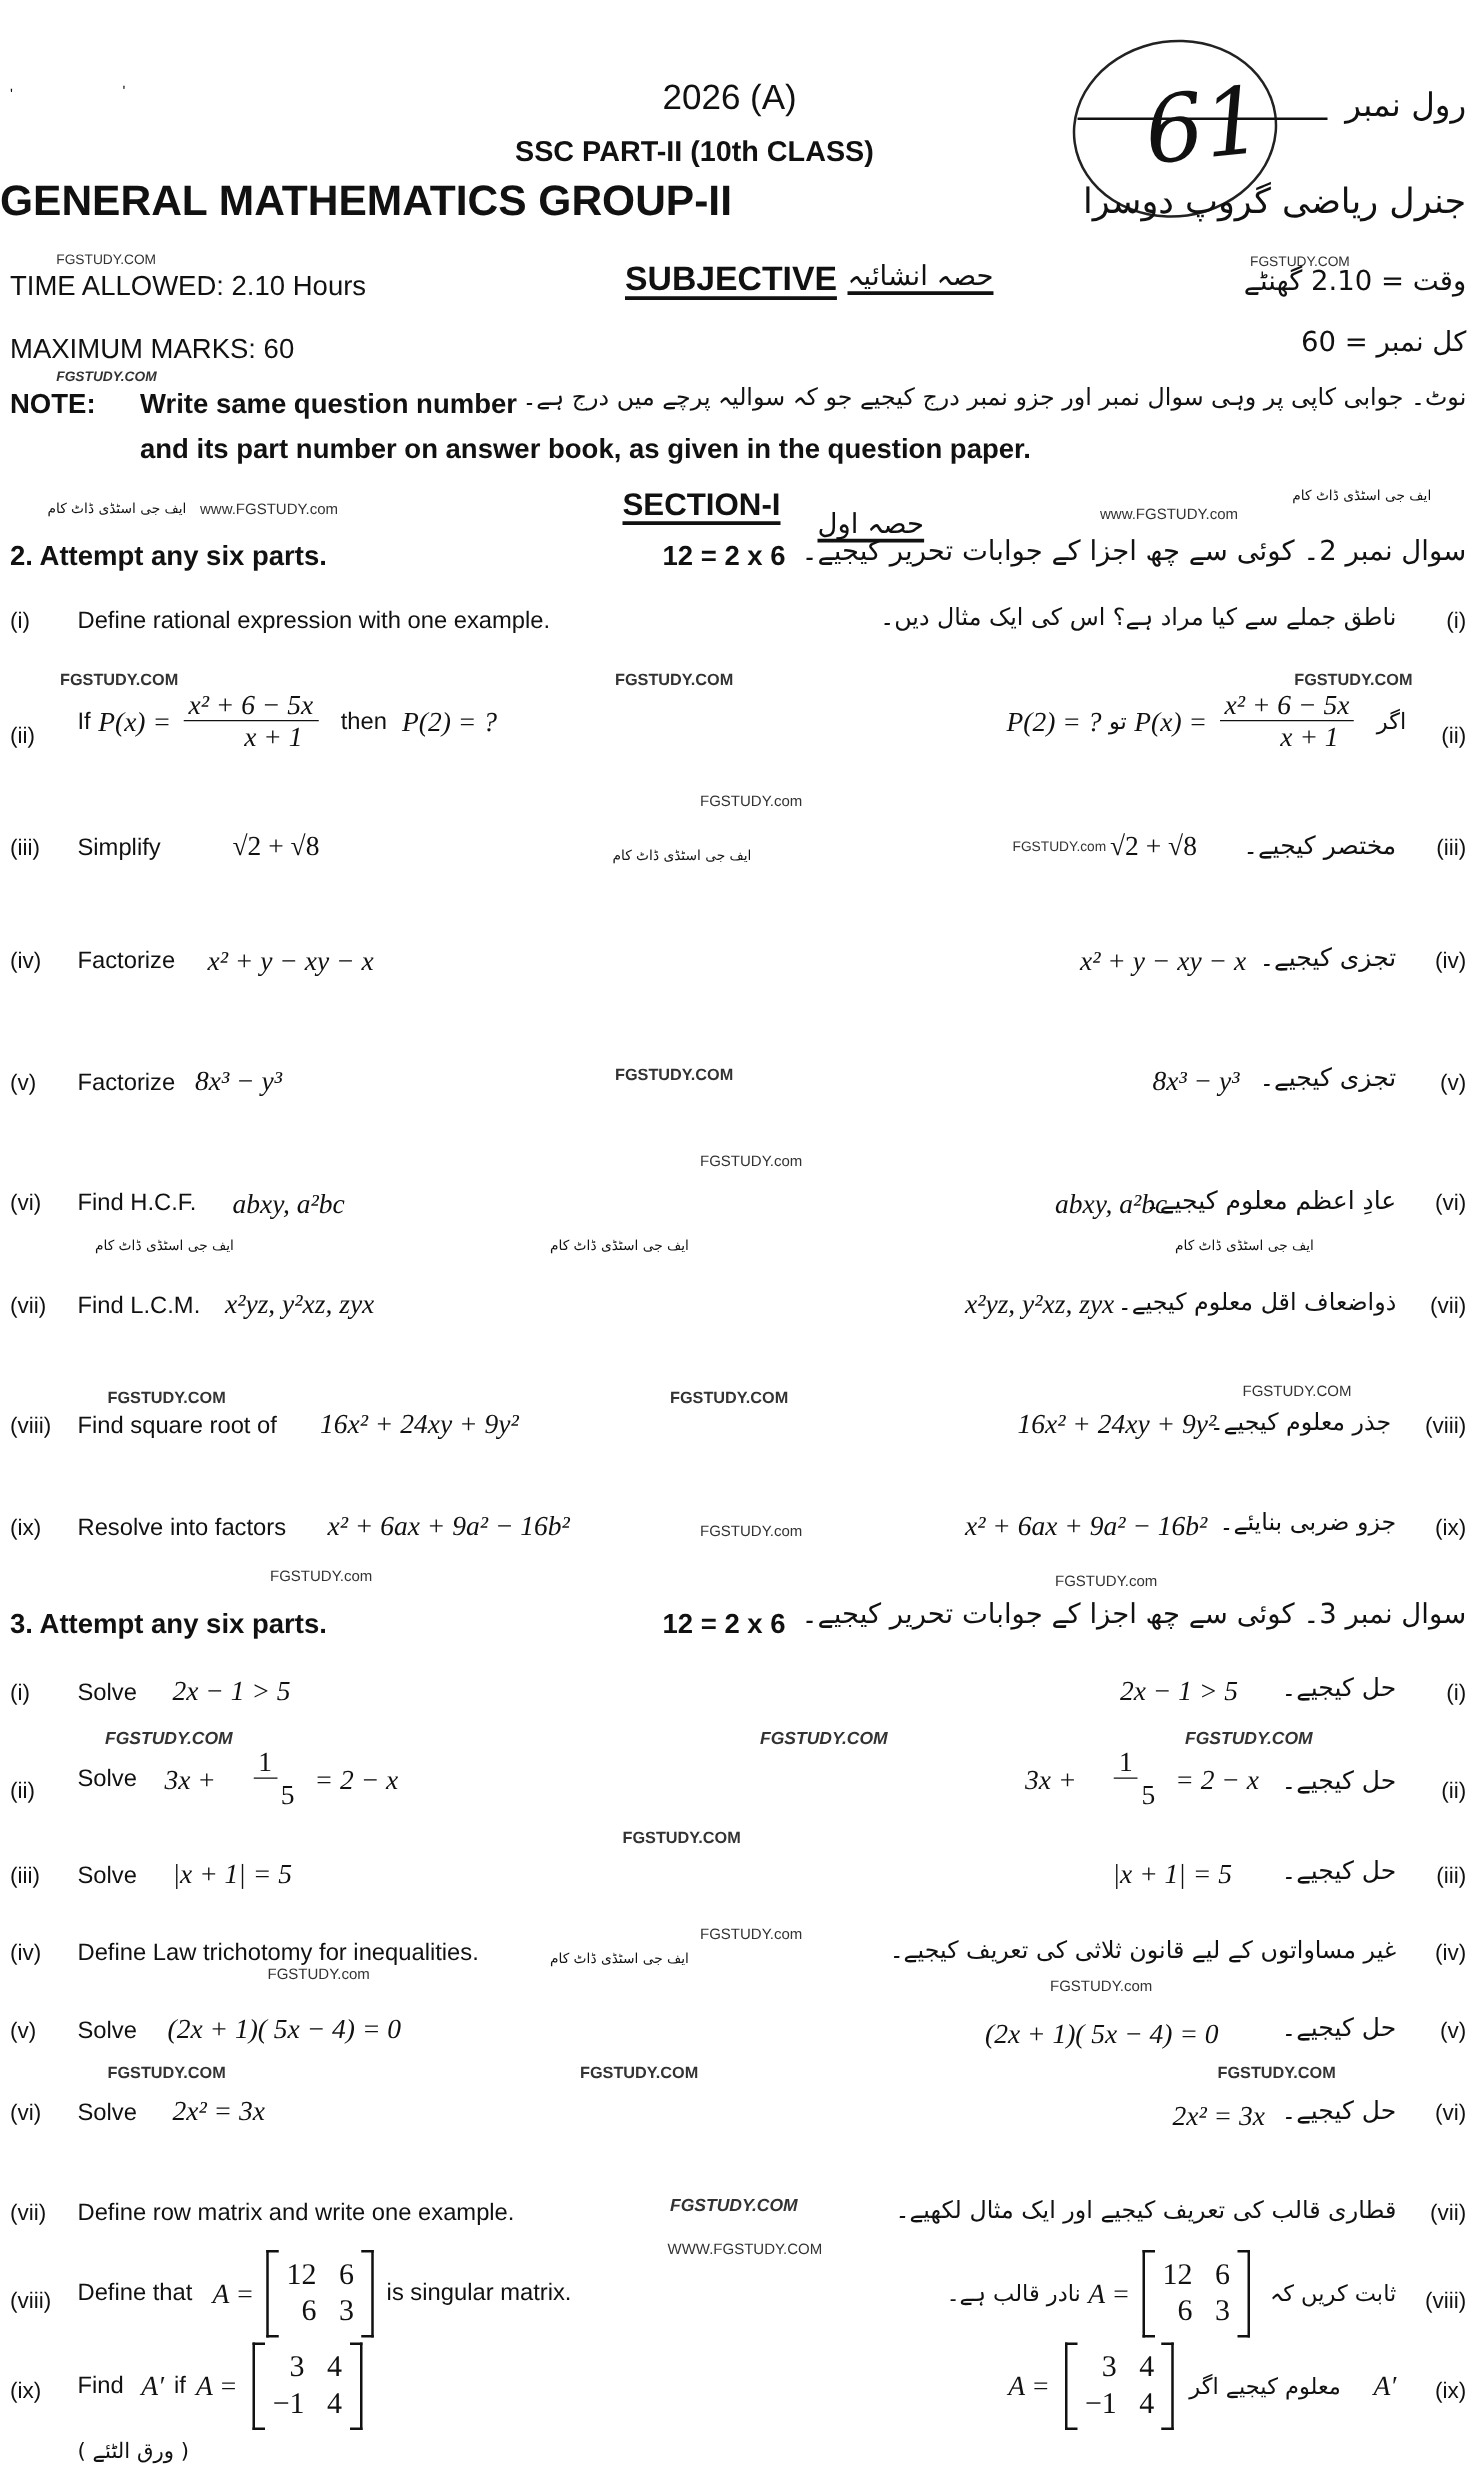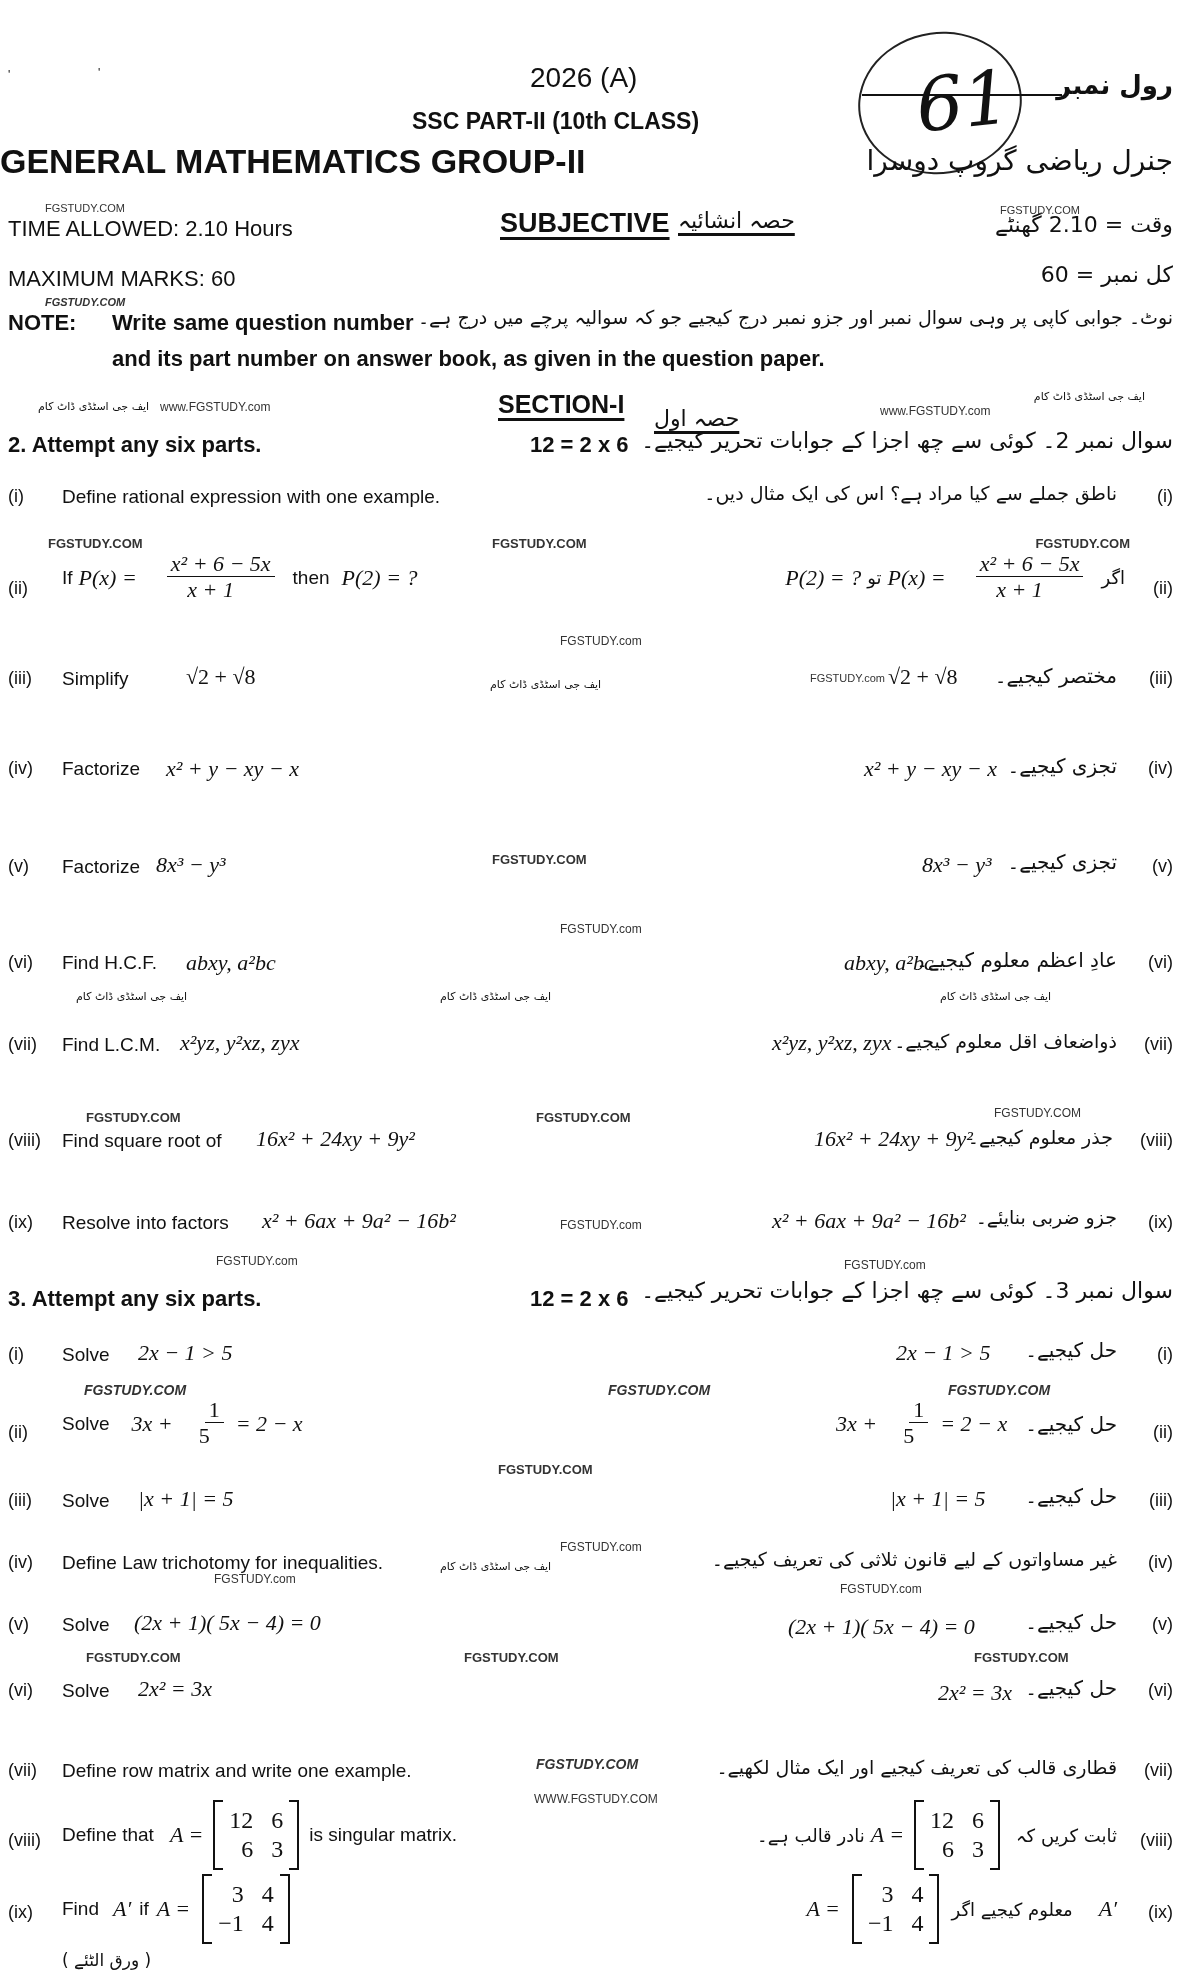--- a/index.html
+++ b/index.html
@@ -8,22 +8,22 @@
   .bold { font-weight:bold; }
   .math { font-family:"Liberation Serif", serif; font-style:italic; font-size:22px; }
   .mathr { font-family:"Liberation Serif", serif; font-size:22px; }
   .urdu { font-family:"DejaVu Sans", sans-serif; direction:rtl; unicode-bidi:embed; }
   .wm { font-family:"Liberation Sans", sans-serif; font-size:12px; color:#333; }
   .wmb { font-family:"Liberation Sans", sans-serif; font-size:13px; font-weight:bold; color:#333; }
   .wmi { font-family:"Liberation Sans", sans-serif; font-size:14px; font-weight:bold; font-style:italic; color:#333; }
   .num { font-size:18px; }
   .qtext { font-size:19px; }
   .frac { display:inline-flex; flex-direction:column; align-items:center; vertical-align:middle; margin:0 4px; }
-  .frac .n { border-bottom:1.5px solid #111; padding:0 4px; line-height:1.1;margin-left:20px; }
-  .frac .d { padding:0 4px; line-height:1.2; }
+  .frac .n { border-bottom:1.5px solid #111; padding:0 4px; line-height:1.1; }
+  .frac .d { padding:0 4px; line-height:1.2;margin-left:36px; }
   .matrix { display:inline-flex; align-items:center; vertical-align:middle; margin:0 4px; }
   .br { width:8px; height:66px; border:2px solid #111; }
   .br.l { border-right:none; }
   .br.r { border-left:none; }
   .mgrid { display:grid; grid-template-columns:auto auto; column-gap:18px; row-gap:2px; padding:0 6px; font-family:"Liberation Serif", serif; font-size:24px; text-align:right; }
   .underline { text-decoration:underline; text-decoration-thickness:3px; text-underline-offset:5px; }
   .roll-line { position:absolute; border-top:2px solid #111; }
   .circle { position:absolute; border:2px solid #222; border-radius:50%; }
 </style>
 </head>
@@ -32,21 +32,21 @@
 <div class="abs" style="left:8px;top:68px;font-size:12px;">'</div>
 <div class="abs" style="left:98px;top:66px;font-size:12px;">'</div>
 
 <div class="abs" style="left:530px;top:62px;font-size:28px;">2026 (A)</div>
 <div class="abs bold" style="left:412px;top:108px;font-size:23px;">SSC PART-II (10th CLASS)</div>
 <div class="abs bold" style="left:0;top:142px;font-size:34px;">GENERAL MATHEMATICS GROUP-II</div>
 
 <div class="circle" style="left:858px;top:32px;width:160px;height:138px;transform:rotate(-8deg);"></div>
 <div class="roll-line" style="left:862px;top:94px;width:200px;"></div>
 <div class="abs" style="left:916px;top:58px;font-size:74px;font-family:'DejaVu Serif',serif;font-style:italic;transform:rotate(-6deg);">61</div>
-<div class="abs urdu" style="right:12px;top:70px;font-size:26px;font-weight:bold;">رول نمبر</div>
+<div class="abs urdu" style="right:12px;top:70px;font-size:26px;">رول نمبر</div>
 <div class="abs urdu" style="right:12px;top:144px;font-size:28px;">جنرل ریاضی   گروپ دوسرا</div>
 
 <div class="abs wm" style="left:45px;top:202px;font-size:11px;">FGSTUDY.COM</div>
 <div class="abs" style="left:8px;top:216px;font-size:22px;">TIME ALLOWED: 2.10   Hours</div>
 <div class="abs bold underline" style="left:500px;top:208px;font-size:27px;text-align:right;">SUBJECTIVE</div>
 <div class="abs urdu underline" style="left:678px;top:208px;font-size:22px;">حصہ انشائیہ</div>
 <div class="abs urdu" style="right:12px;top:212px;font-size:22px;">وقت = 2.10 گھنٹے</div>
 <div class="abs wm" style="left:1000px;top:204px;font-size:11px;">FGSTUDY.COM</div>
 
 <div class="abs" style="left:8px;top:266px;font-size:22px;">MAXIMUM MARKS: 60</div>

